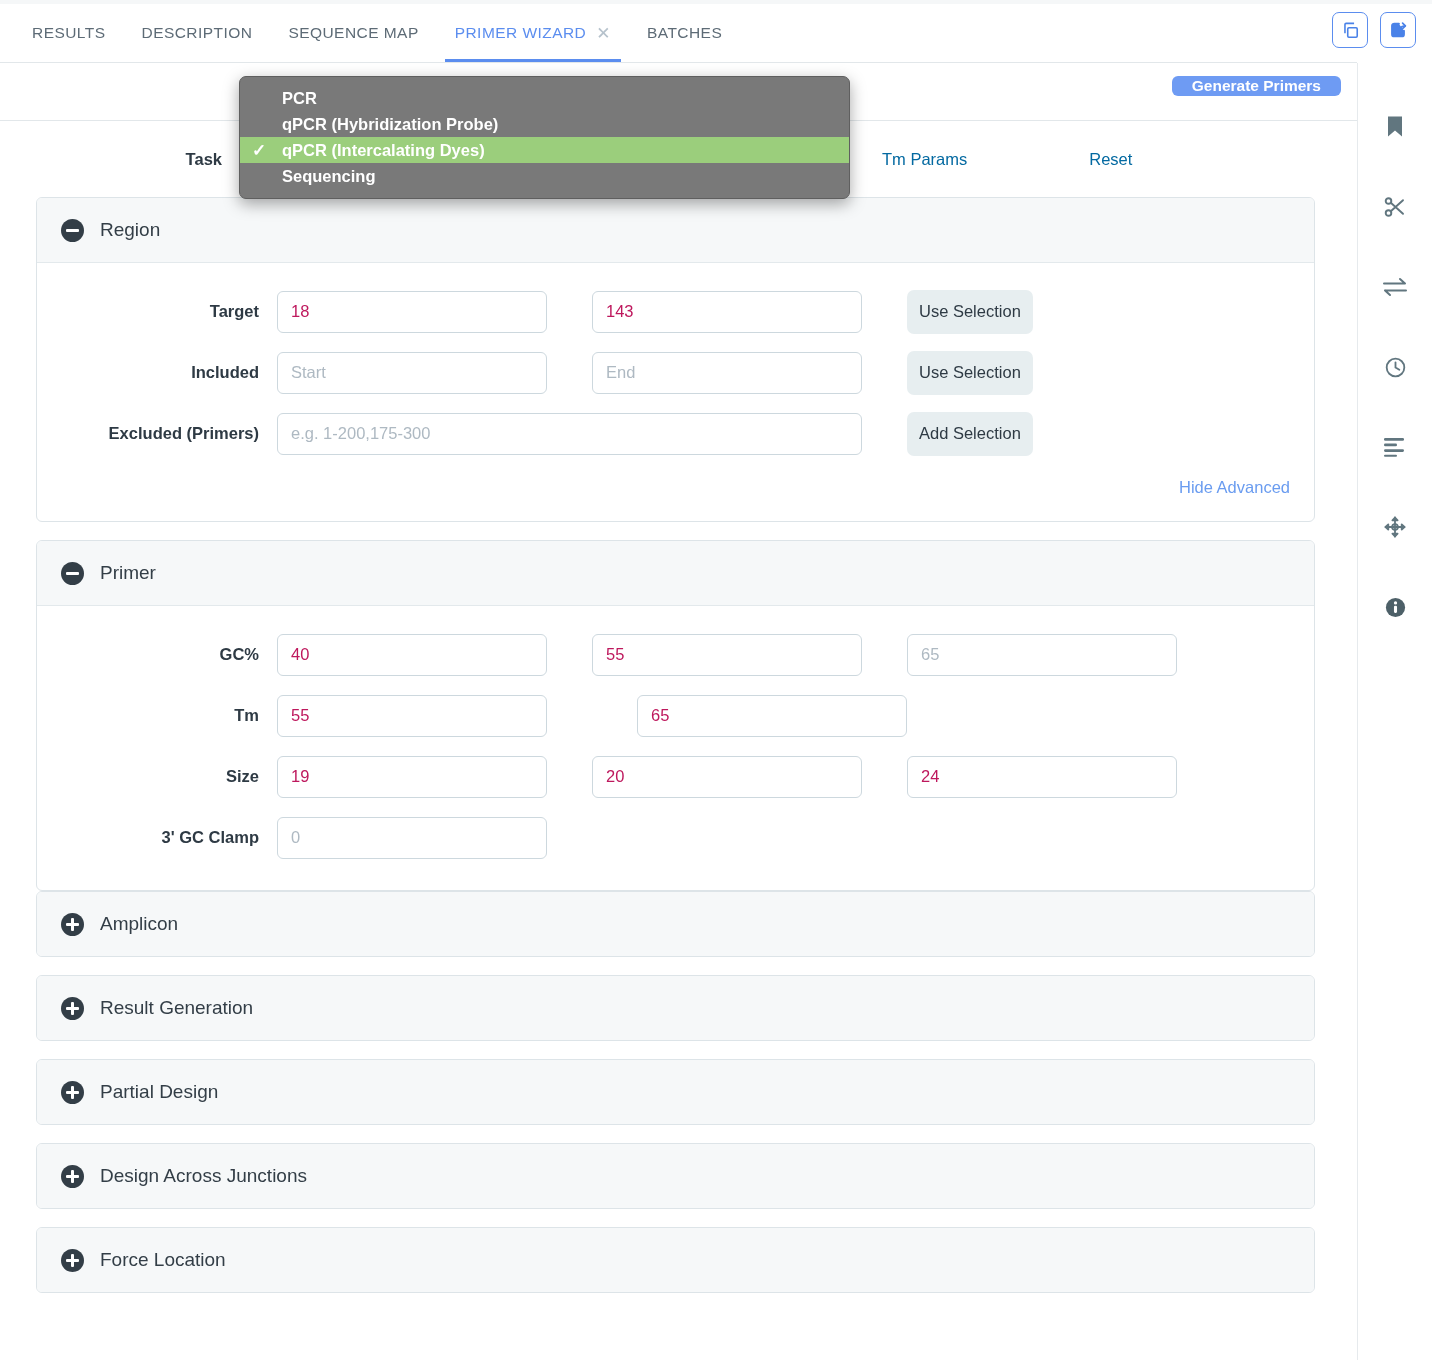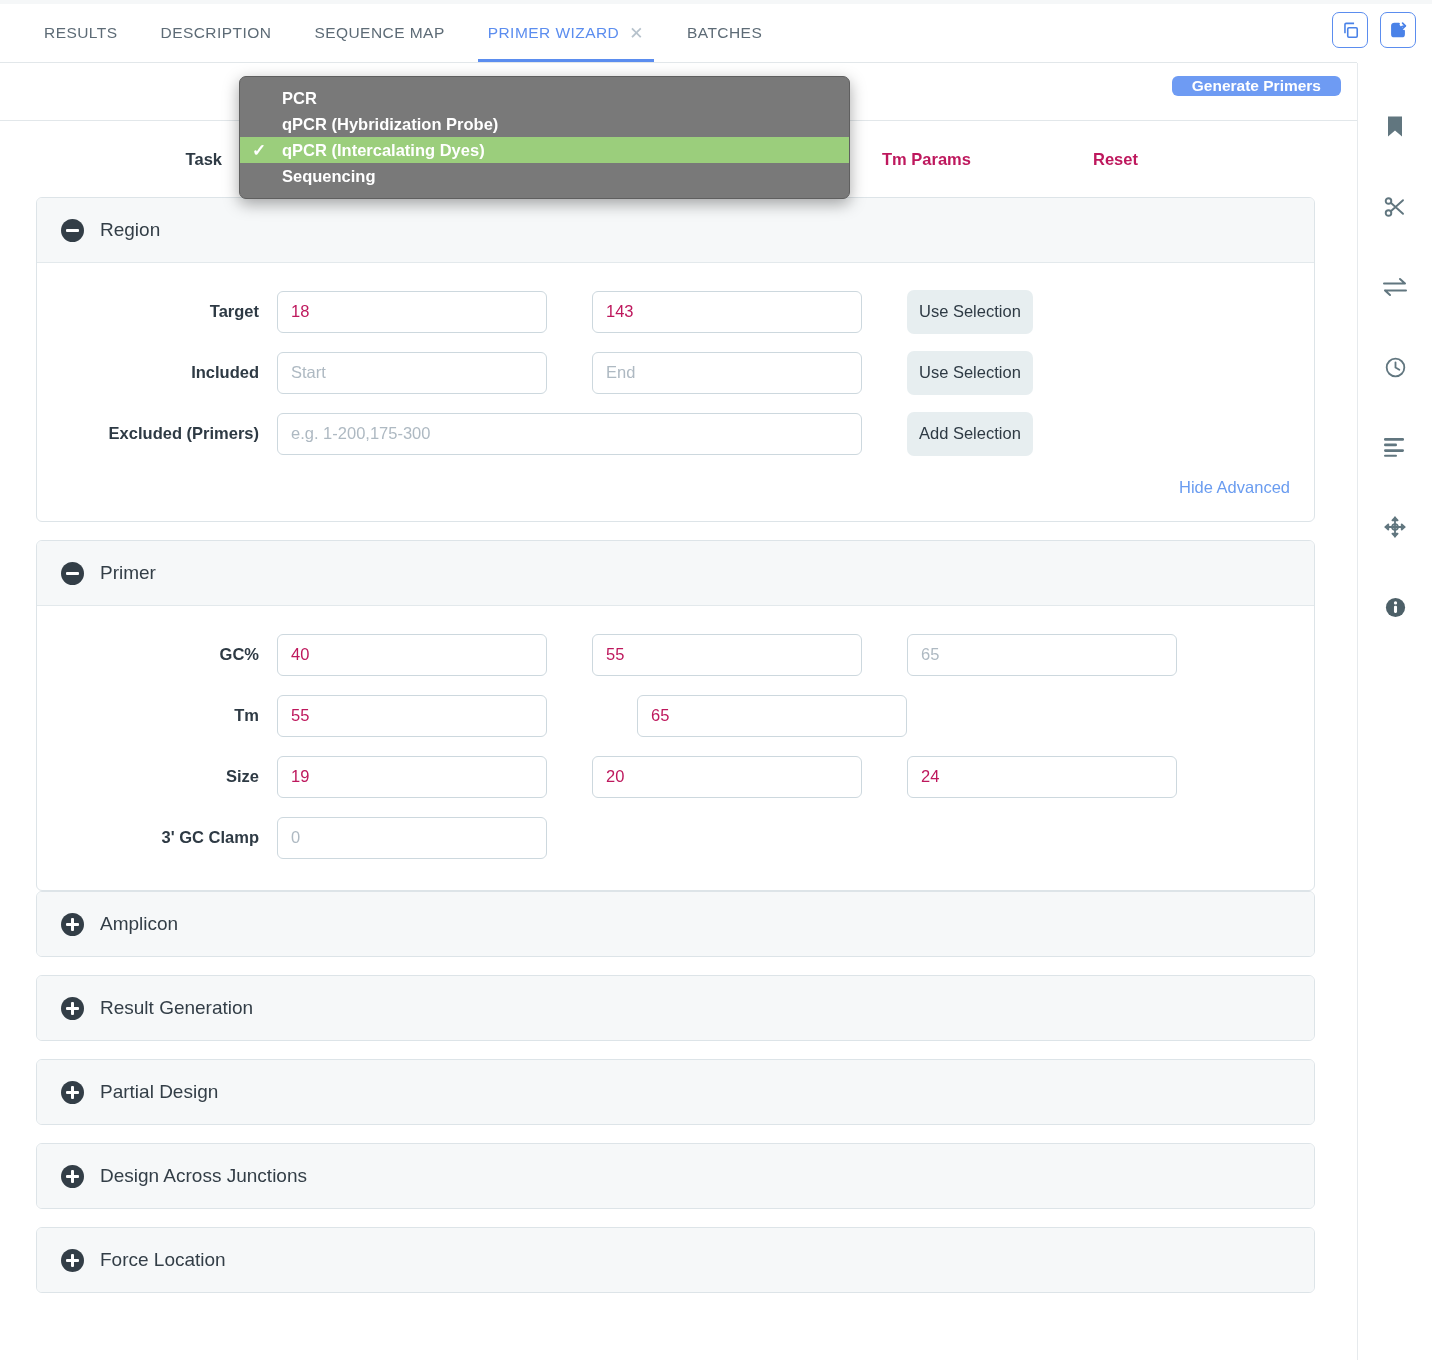--- a/index.html
+++ b/index.html
@@ -18,21 +18,21 @@
   }
 
   
   .tabbar {
     position: absolute; left: 0; top: 4px; width: 1357px; height: 59px;
     background: #ffffff;
     border-bottom: 1px solid #e2e7ea;
   }
   .tabs {
     display: flex; align-items: center; height: 100%;
-    padding-left: 26px; gap: 7px;
+    padding-left: 14px; gap: 0px;
   }
   .tab {
     position: relative;
     height: 58px;
     display: flex; align-items: center; gap: 10px;
     padding: 0 18px;
     font-size: 15.5px; letter-spacing: .45px;
     color: #5d6b76;
     cursor: pointer;
     white-space: nowrap;
@@ -132,23 +132,22 @@
   .spinner i {
     width: 0; height: 0; display: block;
     border-left: 5px solid transparent;
     border-right: 5px solid transparent;
   }
   .spinner i.up { border-bottom: 6px solid #3a4850; }
   .spinner i.dn { border-top: 6px solid #3a4850; }
 
   .task-links { display: flex; align-items: center; }
   .task-link {
-    font-size: 16.5px; color: #be185d; cursor: pointer;
+    font-size: 16.5px; color: #0369a1; cursor: pointer;
     white-space: nowrap;
-    font-weight: bold;
   }
   .task-link.tm { margin-left: 62px; }
   .task-link.reset { margin-left: 122px; }
 
   
   .dropdown {
     position: absolute; left: 239px; top: 76px;
     width: 611px;
     background: #797979;
     border: 1px solid #5f5f5f;

